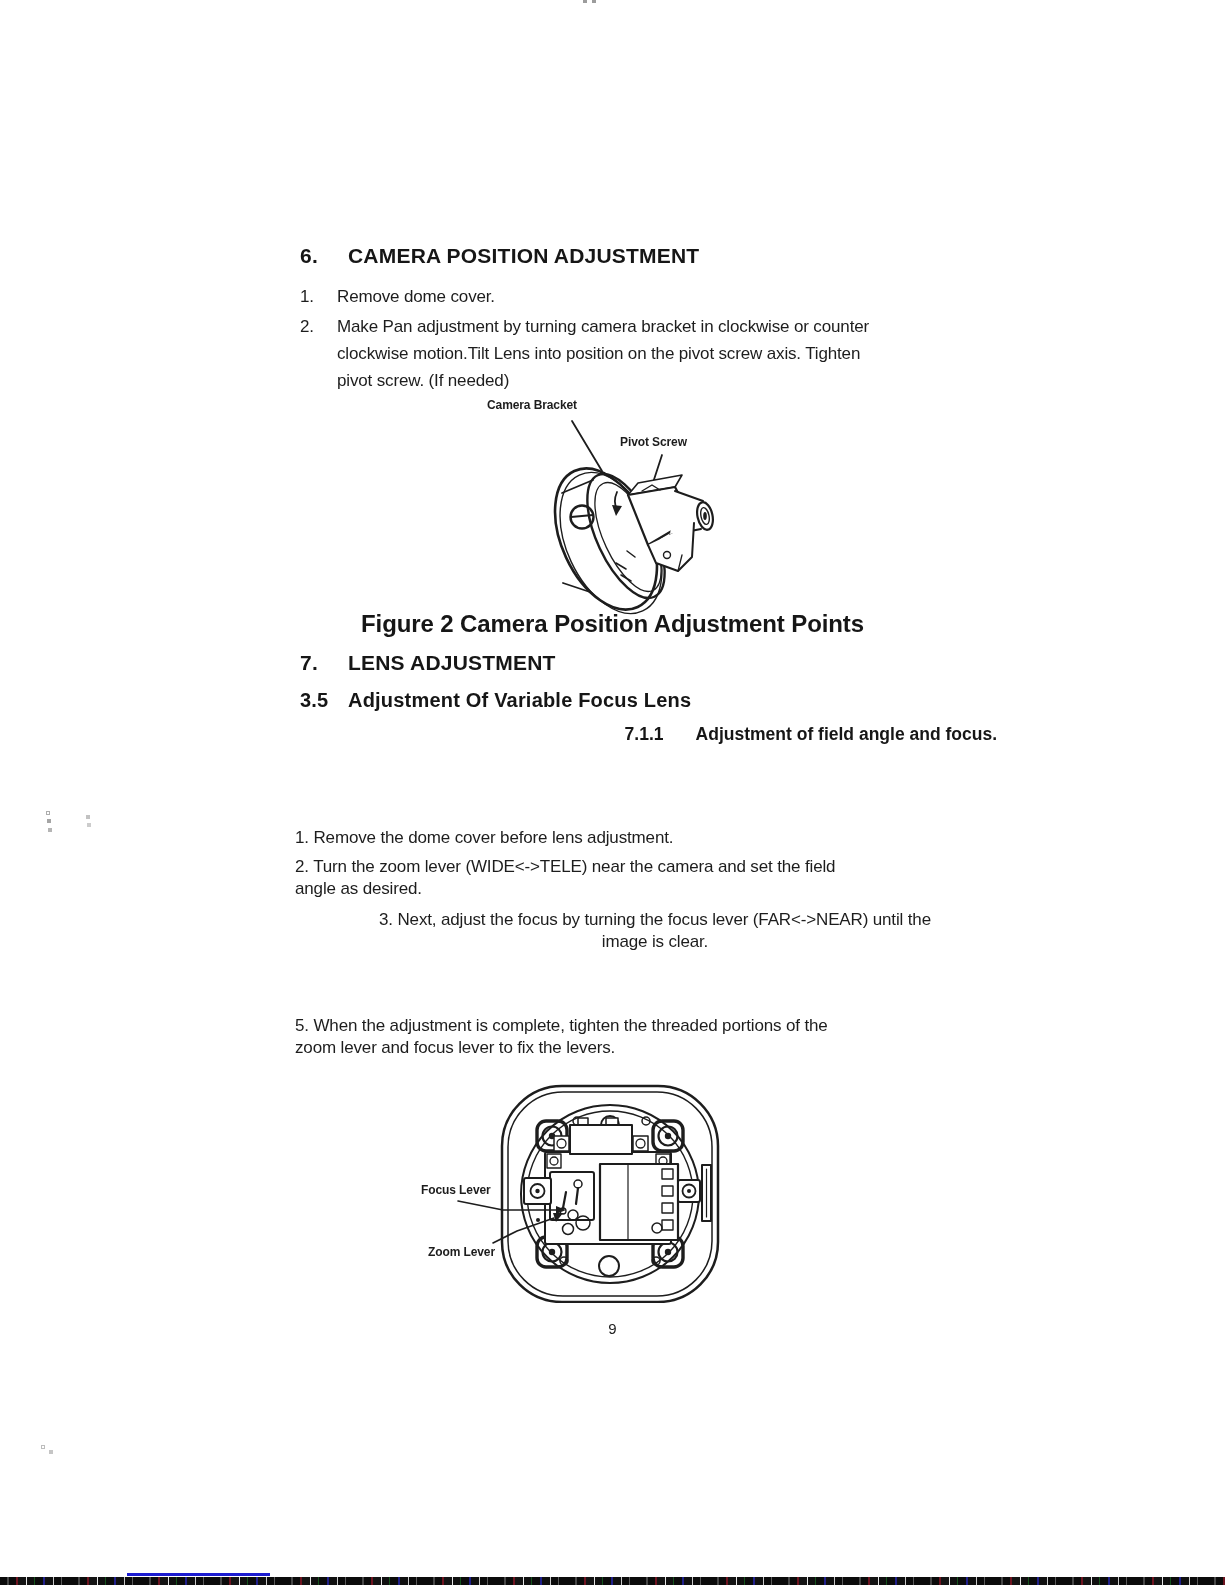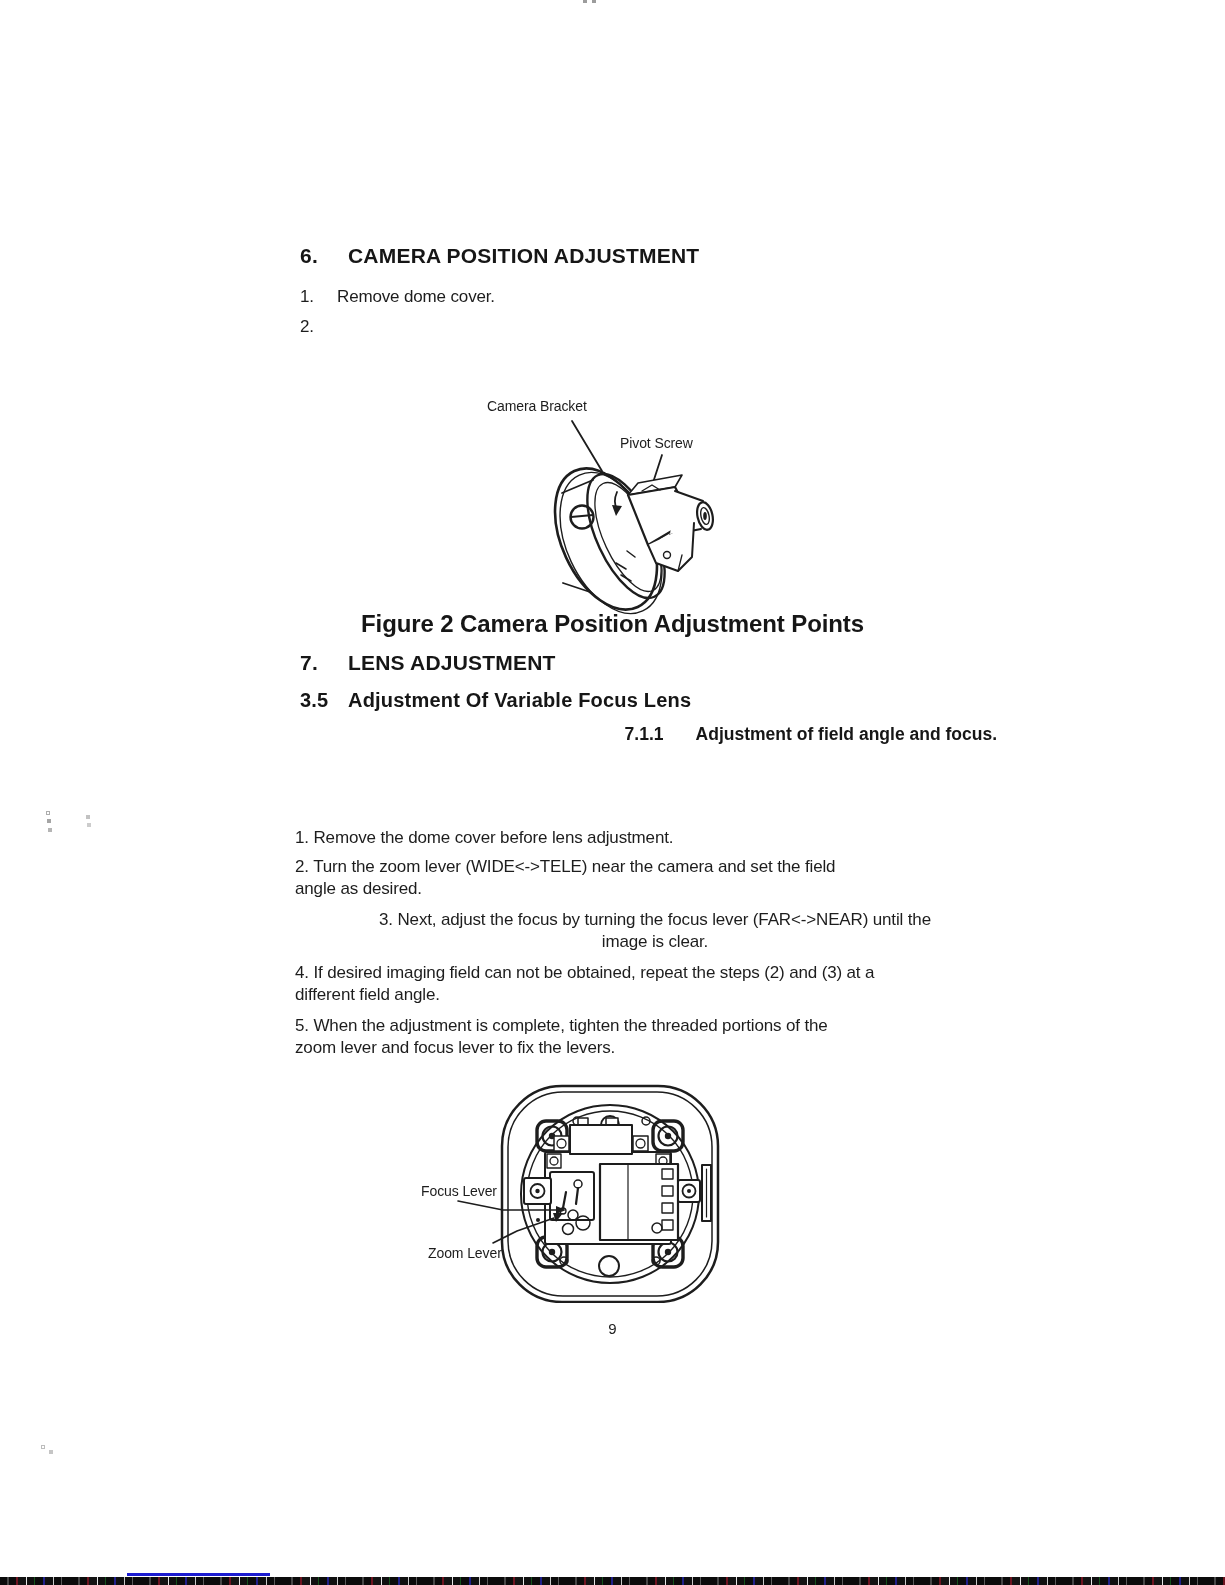--- a/index.html
+++ b/index.html
@@ -18,21 +18,21 @@
   .h3 .num{width:71px;flex:0 0 71px;}
   
   .body-txt{font-size:17px;line-height:22px;letter-spacing:-0.15px;color:#1d1d1d;}
   .lines{white-space:pre-line;}
   
   .li-row{display:flex;font-size:17px;line-height:27px;letter-spacing:-0.15px;}
   .li-row .num{width:37px;flex:0 0 37px;}
   .note-label{font-weight:bold;margin-right:6px;color:#161616;}
   .step{margin:0;}
   
-  .fig-label{font-size:14px;letter-spacing:-0.1px;color:#1d1d1d;white-space:nowrap;}
+  .fig-label{font-size:12px;letter-spacing:-0.1px;color:#1d1d1d;white-space:nowrap;font-weight:bold;}
   .caption{width:1225px;text-align:center;font-size:24px;font-weight:bold;letter-spacing:-0.1px;color:#161616;}
   .pagenum{width:1225px;text-align:center;font-size:15px;color:#1d1d1d;}
   svg{display:block;}
   
   .top-dashes{left:583px;top:0;width:17px;height:3px;
     background:repeating-linear-gradient(90deg,#9c9c9c 0 4px,transparent 4px 9px);}
   .speck{background:transparent;width:2px;height:2px;}
   .speck.a{left:47px;top:812px;box-shadow:0 0 0 1px #adadad,1px 8px 0 1px #a5a5a5,2px 17px 0 1px #b5b5b5,40px 4px 0 1px #c2c2c2,41px 12px 0 1px #cccccc;}
   .speck.b{left:42px;top:1446px;box-shadow:0 0 0 1px #bdbdbd,8px 5px 0 1px #c5c5c5;}
   .blue-line{left:127px;top:1573px;width:143px;height:3px;background:#1b1bd0;}
@@ -60,20 +60,23 @@
     <span>CAMERA POSITION ADJUSTMENT</span>
   </div>
 
   <div class="abs" style="left:300px;top:283px;width:700px;">
     <div class="li-row">
       <span class="num">1.</span>
       <span>Remove dome cover.</span>
     </div>
     <div class="li-row" style="margin-top:3px;">
       <span class="num">2.</span>
+      <span class="lines">Make Pan adjustment by turning camera bracket in clockwise or counter
+clockwise motion.Tilt Lens into position on the pivot screw axis. Tighten
+pivot screw. (If needed)</span>
     </div>
   </div>
 
   <span class="abs fig-label" style="left:487px;top:398px;">Camera Bracket</span>
   <span class="abs fig-label" style="left:620px;top:435px;">Pivot Screw</span>
 
   <svg class="abs" style="left:420px;top:395px;" width="390" height="225" viewBox="0 0 390 225" fill="none" stroke="#1d1d1d" stroke-linecap="round" stroke-linejoin="round">
 
     <g>
       <line x1="152" y1="26" x2="182" y2="76" stroke-width="1.8"></line>
@@ -127,22 +130,20 @@
     <span class="num">7.1.1</span>
     <span>Adjustment of field angle and focus.</span>
   </div>
 
 
   <p class="abs body-txt lines step" style="left:295px;top:827px;width:720px;">1. Remove the dome cover before lens adjustment.</p>
   <p class="abs body-txt lines step" style="left:295px;top:856px;width:720px;">2. Turn the zoom lever (WIDE&lt;-&gt;TELE) near the camera and set the field
 angle as desired.</p>
   <p class="abs body-txt lines step" style="left:295px;top:909px;width:720px;text-align:center;">3. Next, adjust the focus by turning the focus lever (FAR&lt;-&gt;NEAR) until the
 image is clear.</p>
-  <p class="abs body-txt lines step" style="left:295px;top:962px;width:720px;">4. If desired imaging field can not be obtained, repeat the steps (2) and (3) at a
-different field angle.</p>
   <p class="abs body-txt lines step" style="left:295px;top:1015px;width:720px;">5. When the adjustment is complete, tighten the threaded portions of the
 zoom lever and focus lever to fix the levers.</p>
 
   <svg class="abs" style="left:410px;top:1068px;" width="430" height="235" viewBox="0 0 430 235" fill="none" stroke="#1d1d1d" stroke-linecap="round" stroke-linejoin="round">
 
     <g>
       <rect x="92" y="18" width="216" height="216" rx="60" stroke-width="2.5"></rect>
       <rect x="98" y="24" width="204" height="204" rx="55" stroke-width="1.5"></rect>
       <circle cx="200" cy="126" r="89" stroke-width="2"></circle>
       <circle cx="200" cy="126" r="83" stroke-width="1.4"></circle>

